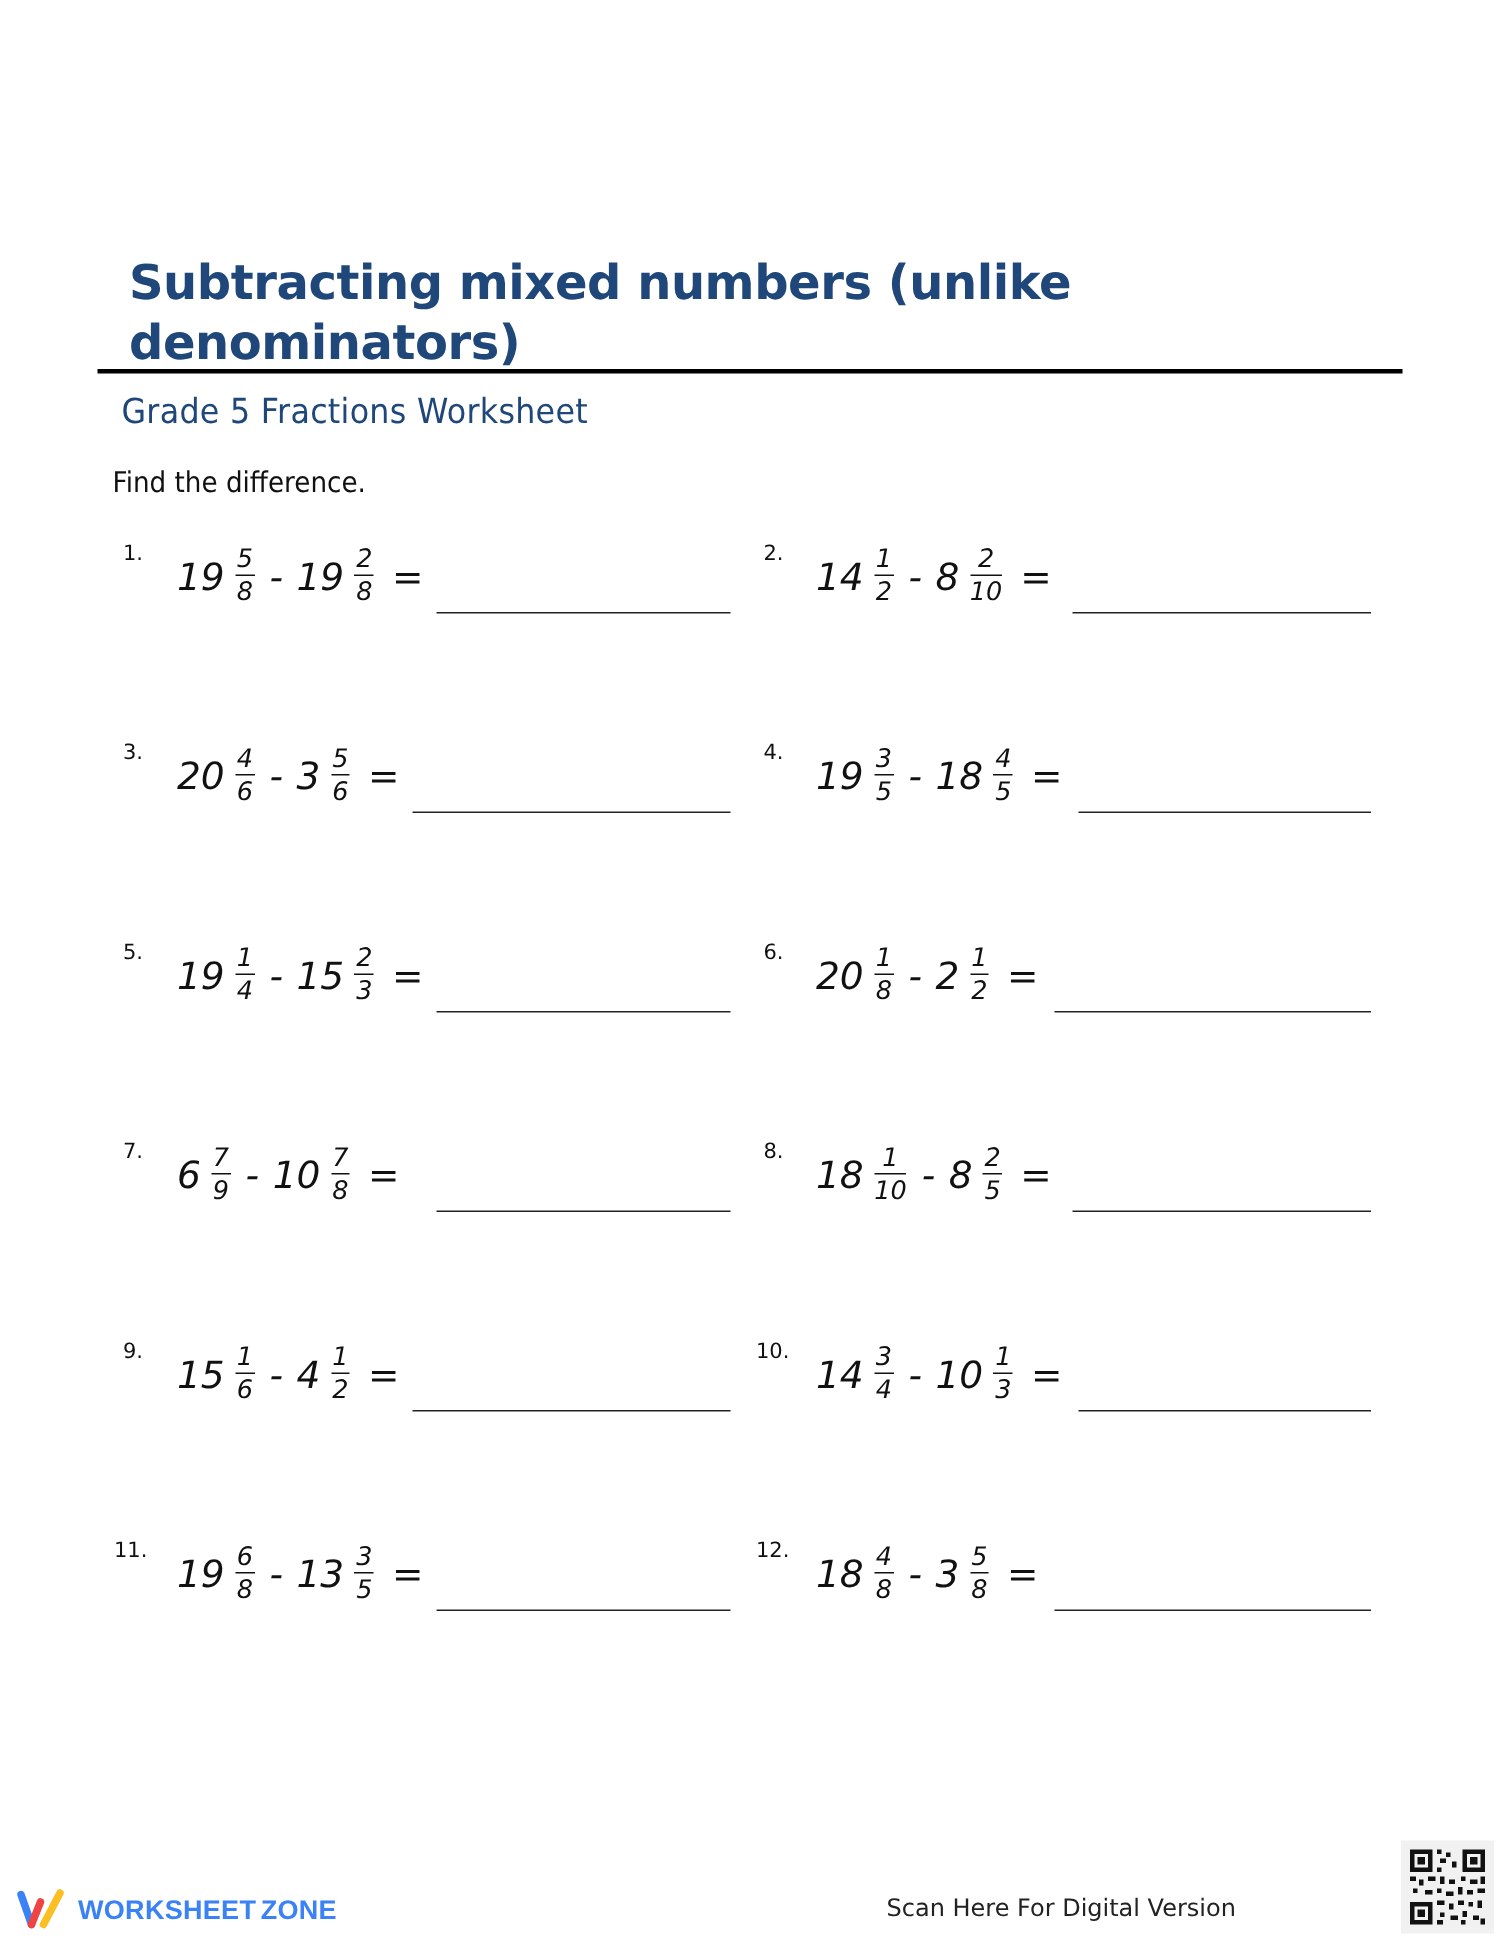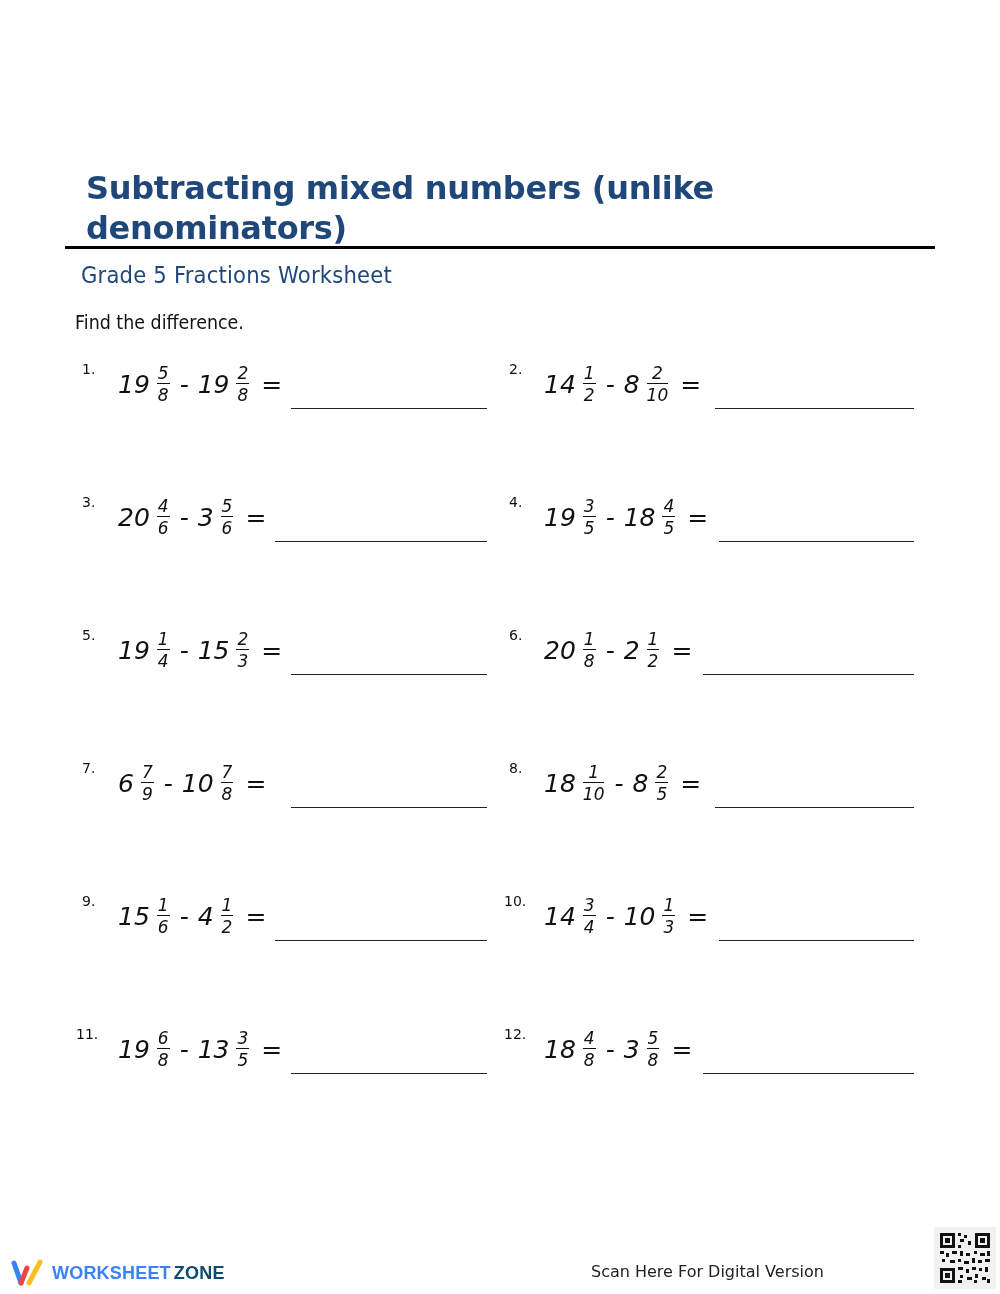--- a/index.html
+++ b/index.html
@@ -20,21 +20,21 @@
   .whole { margin-right: 7px; }
   .frac { display: inline-flex; flex-direction: column; align-items: center; font-size: 17px; line-height: 18px; margin-right: 8px; }
   .frac .num { padding: 0 1px; }
   .frac .bar { width: 100%; height: 1px; background: #111; margin: 1px 0 2px 0; }
   .op { margin: 0 9px 0 2px; }
   .eq { margin-left: 4px; }
   .answer-line { position: absolute; height: 1px; background: #222; }
   .footer-logo { position: absolute; left: 10px; top: 1258px; display: flex; align-items: center; }
   .logo-text { font-family: "Liberation Sans", sans-serif; font-weight: bold; font-size: 18px; letter-spacing: 0.2px; margin-left: 6px; }
   .logo-text .w { color: #3b82f6; }
-  .logo-text .z { color: #0c4a6e; margin-left: 3px; }
+  .logo-text .z { color: #3b82f6; margin-left: 3px; }
   .scan { position: absolute; left: 591px; top: 1262px; font-size: 16px; color: #222;
           font-family: "DejaVu Sans", sans-serif; }
   .qr { position: absolute; left: 934px; top: 1227px; width: 62px; height: 62px; background: #f1f1f1; }
 </style>
 </head>
 <body>
 
 <div class="title">Subtracting mixed numbers (unlike denominators)</div>
 <div class="rule"></div>
 <div class="subtitle">Grade 5 Fractions Worksheet</div>

